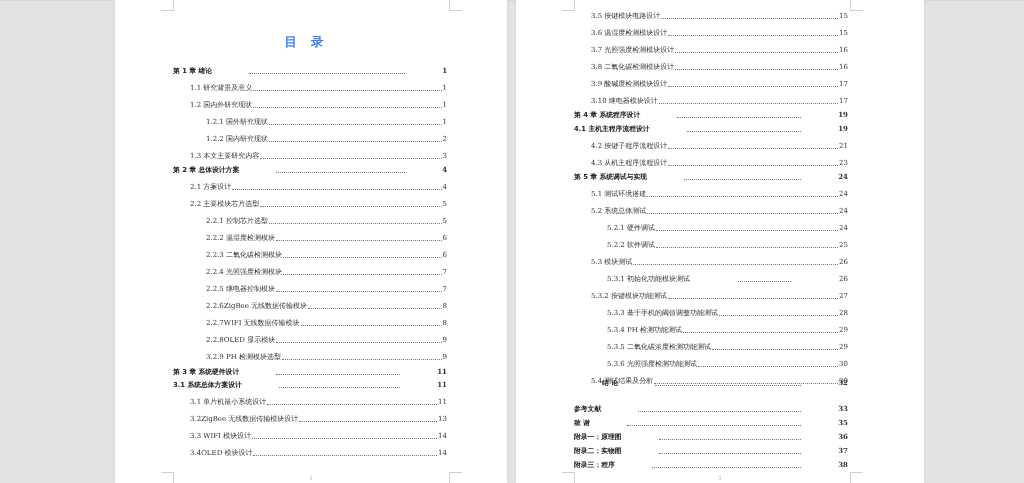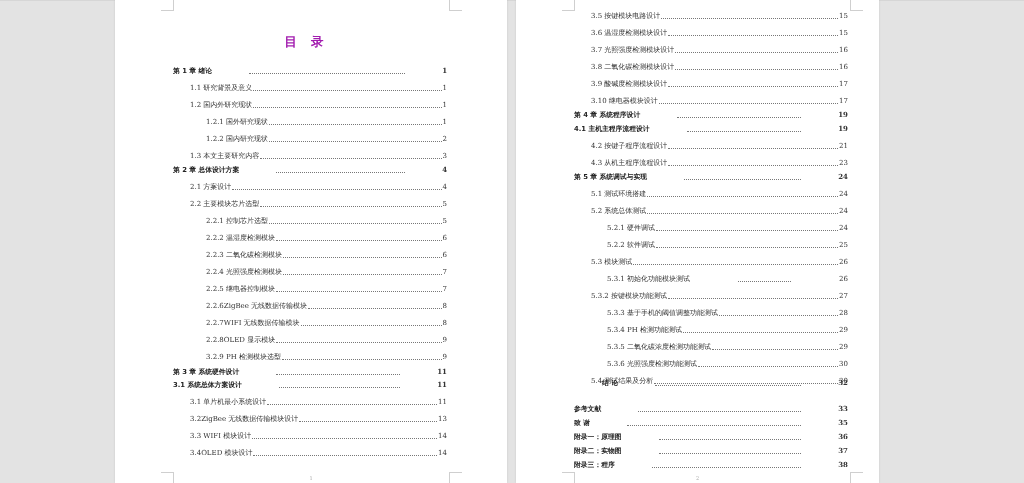--- a/index.html
+++ b/index.html
@@ -8,30 +8,30 @@
       background: #e3e3e3;
       font-family: "DejaVu Serif", "Liberation Serif", serif;
       position: relative;
     }
     .topline { position: absolute; left: 0; top: 0; width: 1024px; height: 1px; background: #d6d6d6; }
     .page {
       position: absolute; top: 0; height: 483px; background: #ffffff;
       box-shadow: 0 0 2px rgba(0,0,0,0.12);
     }
     #page1 { left: 115px; width: 392px; }
-    #page2 { left: 516px; width: 363px; }
+    #page2 { left: 516px; width: 408px; }
     .corner { position: absolute; width: 12px; height: 10px; border-color: #cfcfcf; border-style: solid; border-width: 0; }
     .c-tl { border-right-width: 1px; border-bottom-width: 1px; }
     .c-tr { border-left-width: 1px; border-bottom-width: 1px; }
     .c-bl { border-right-width: 1px; border-top-width: 1px; }
     .c-br { border-left-width: 1px; border-top-width: 1px; }
     .toc-title {
       position: absolute; left: 0; width: 100%; top: 34px; text-align: center;
       font-family: "DejaVu Sans", "Liberation Sans", sans-serif;
-      font-weight: bold; font-size: 12.5px; letter-spacing: 14px; color: #a21caf;
+      font-weight: bold; font-size: 12.5px; letter-spacing: 14px; color: #3b82f6;
     }
     .toc { position: absolute; left: 58px; width: 274px; margin: 0; padding: 0; list-style: none; }
     .toc li {
       position: absolute; left: 0; right: 0; height: 12px;
       display: flex; align-items: flex-end; font-size: 7px; line-height: 10px; color: #333;
       white-space: nowrap;
     }
     .toc li.l1 { font-family: "DejaVu Sans", "Liberation Sans", sans-serif; font-weight: bold; font-size: 6.8px; color: #222; gap: 36px; }
     .toc li.l2 { padding-left: 17px; }
     .toc li.l3 { padding-left: 33px; }

